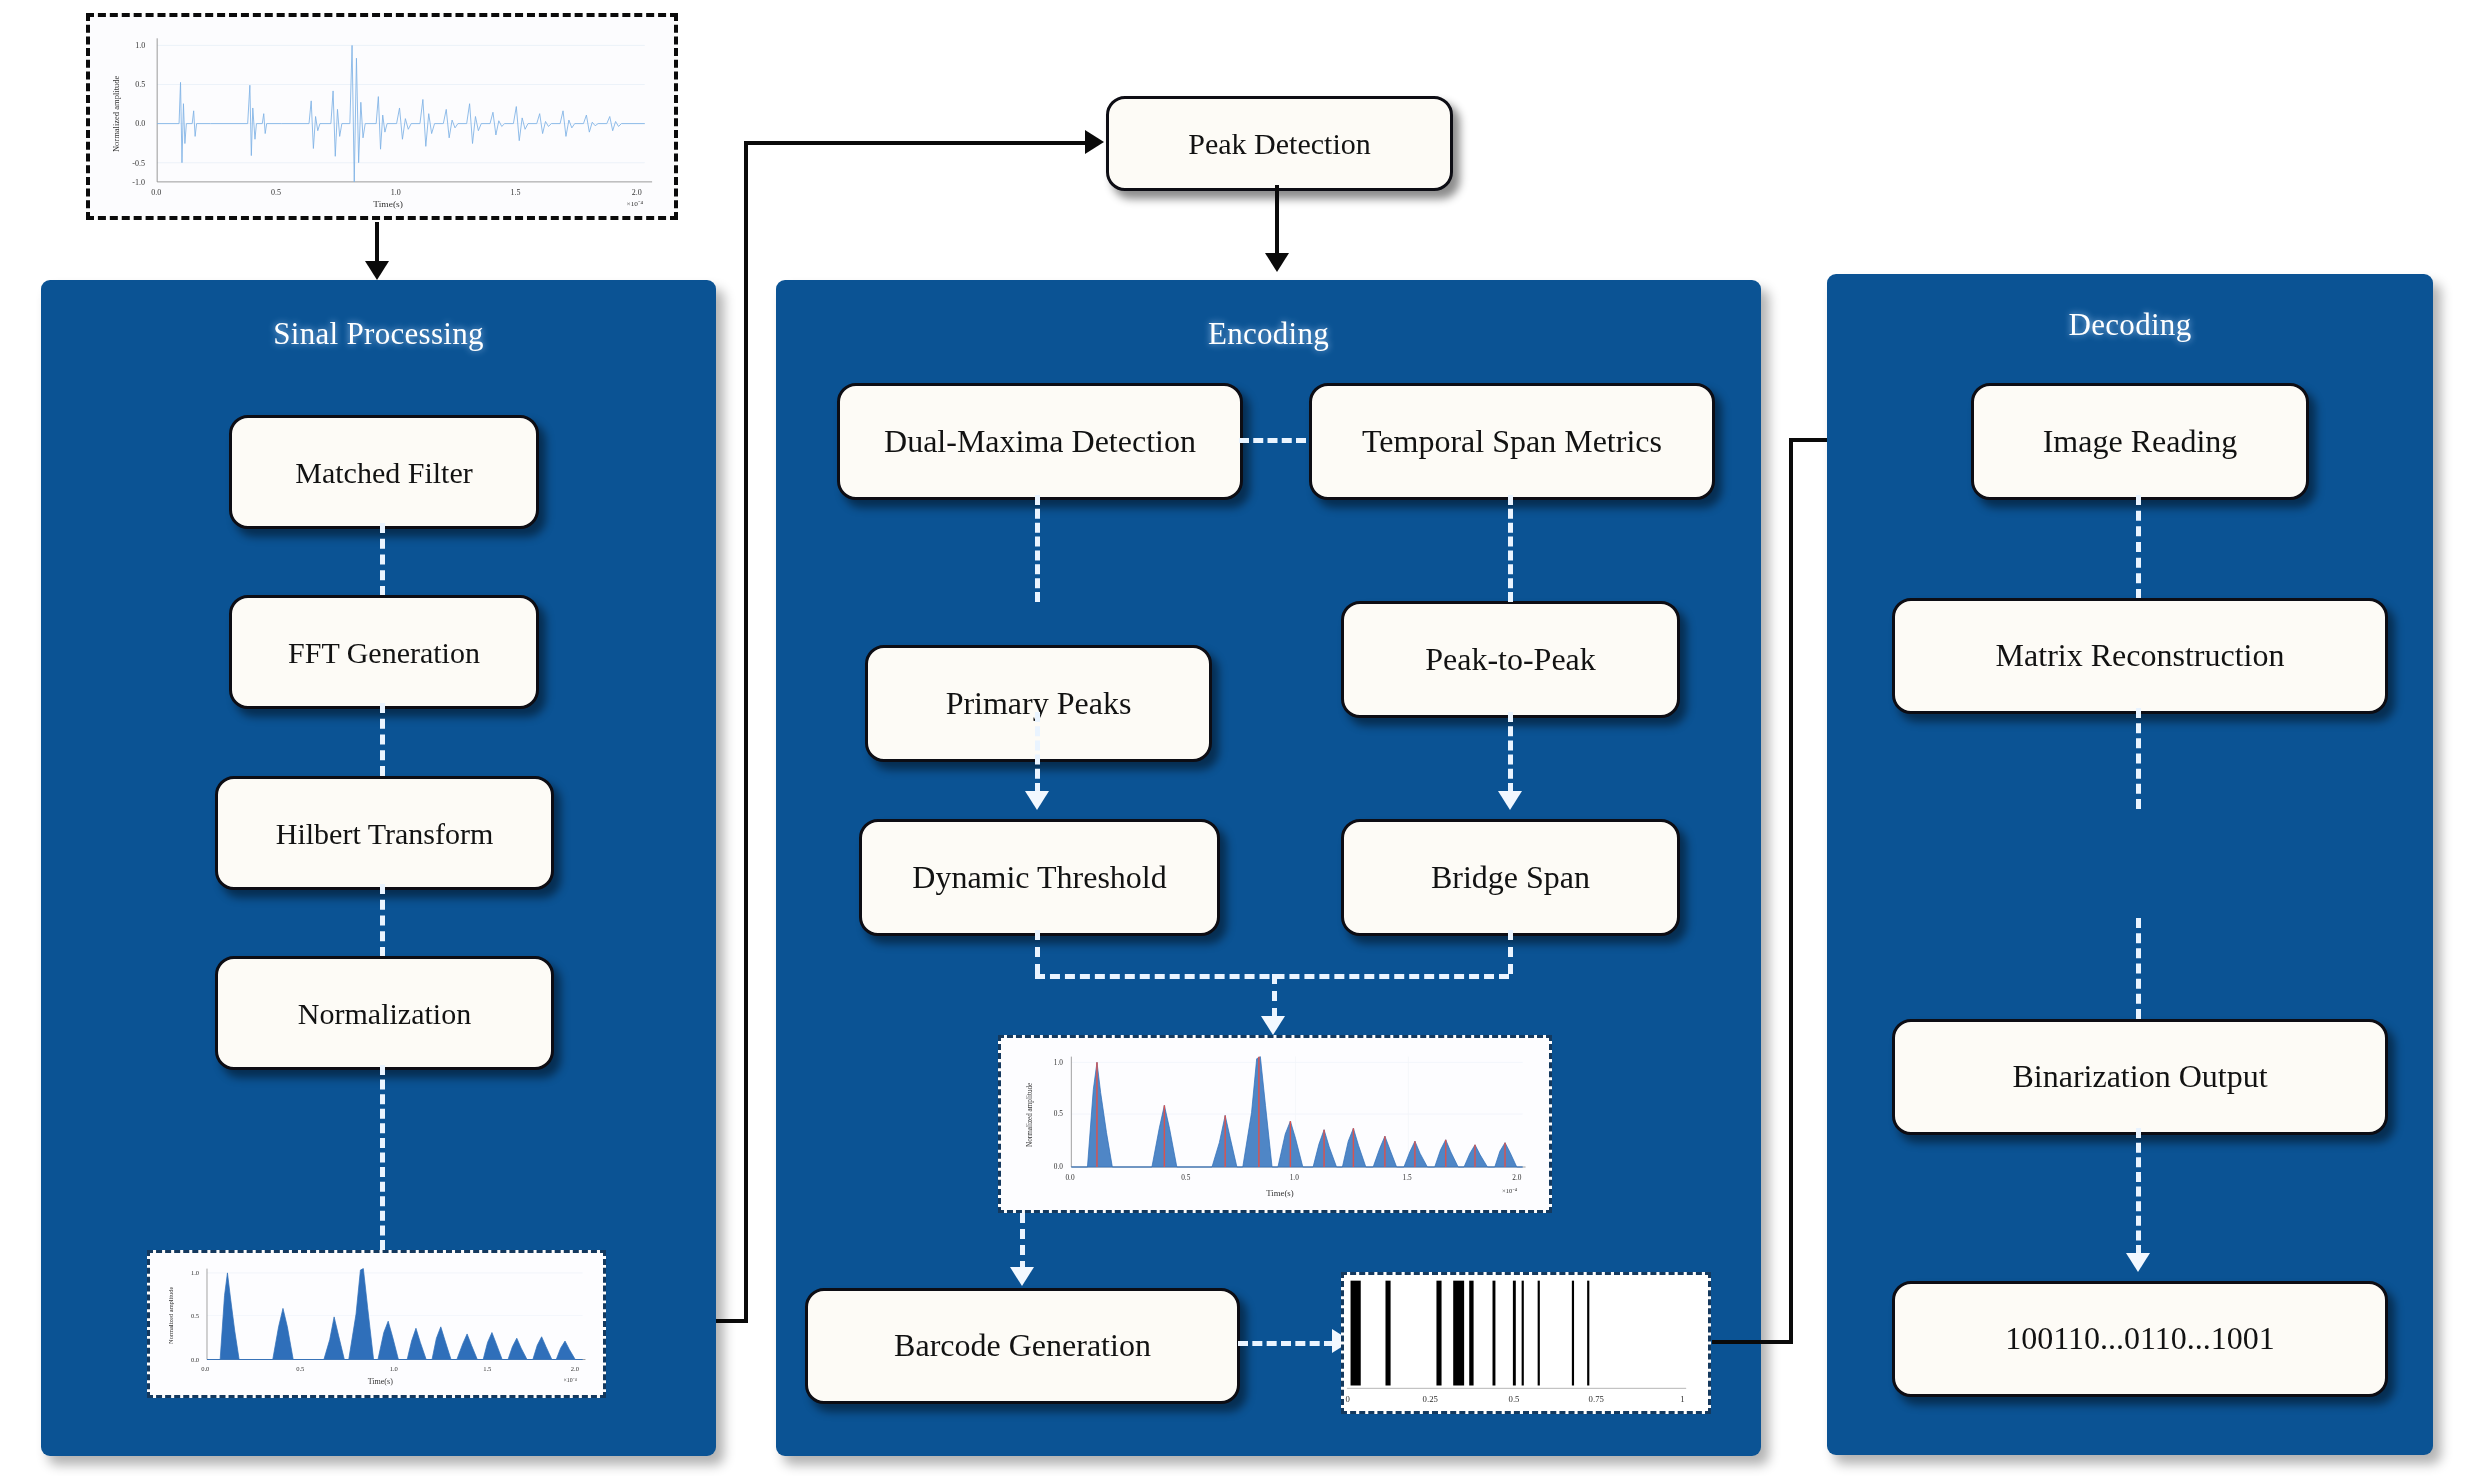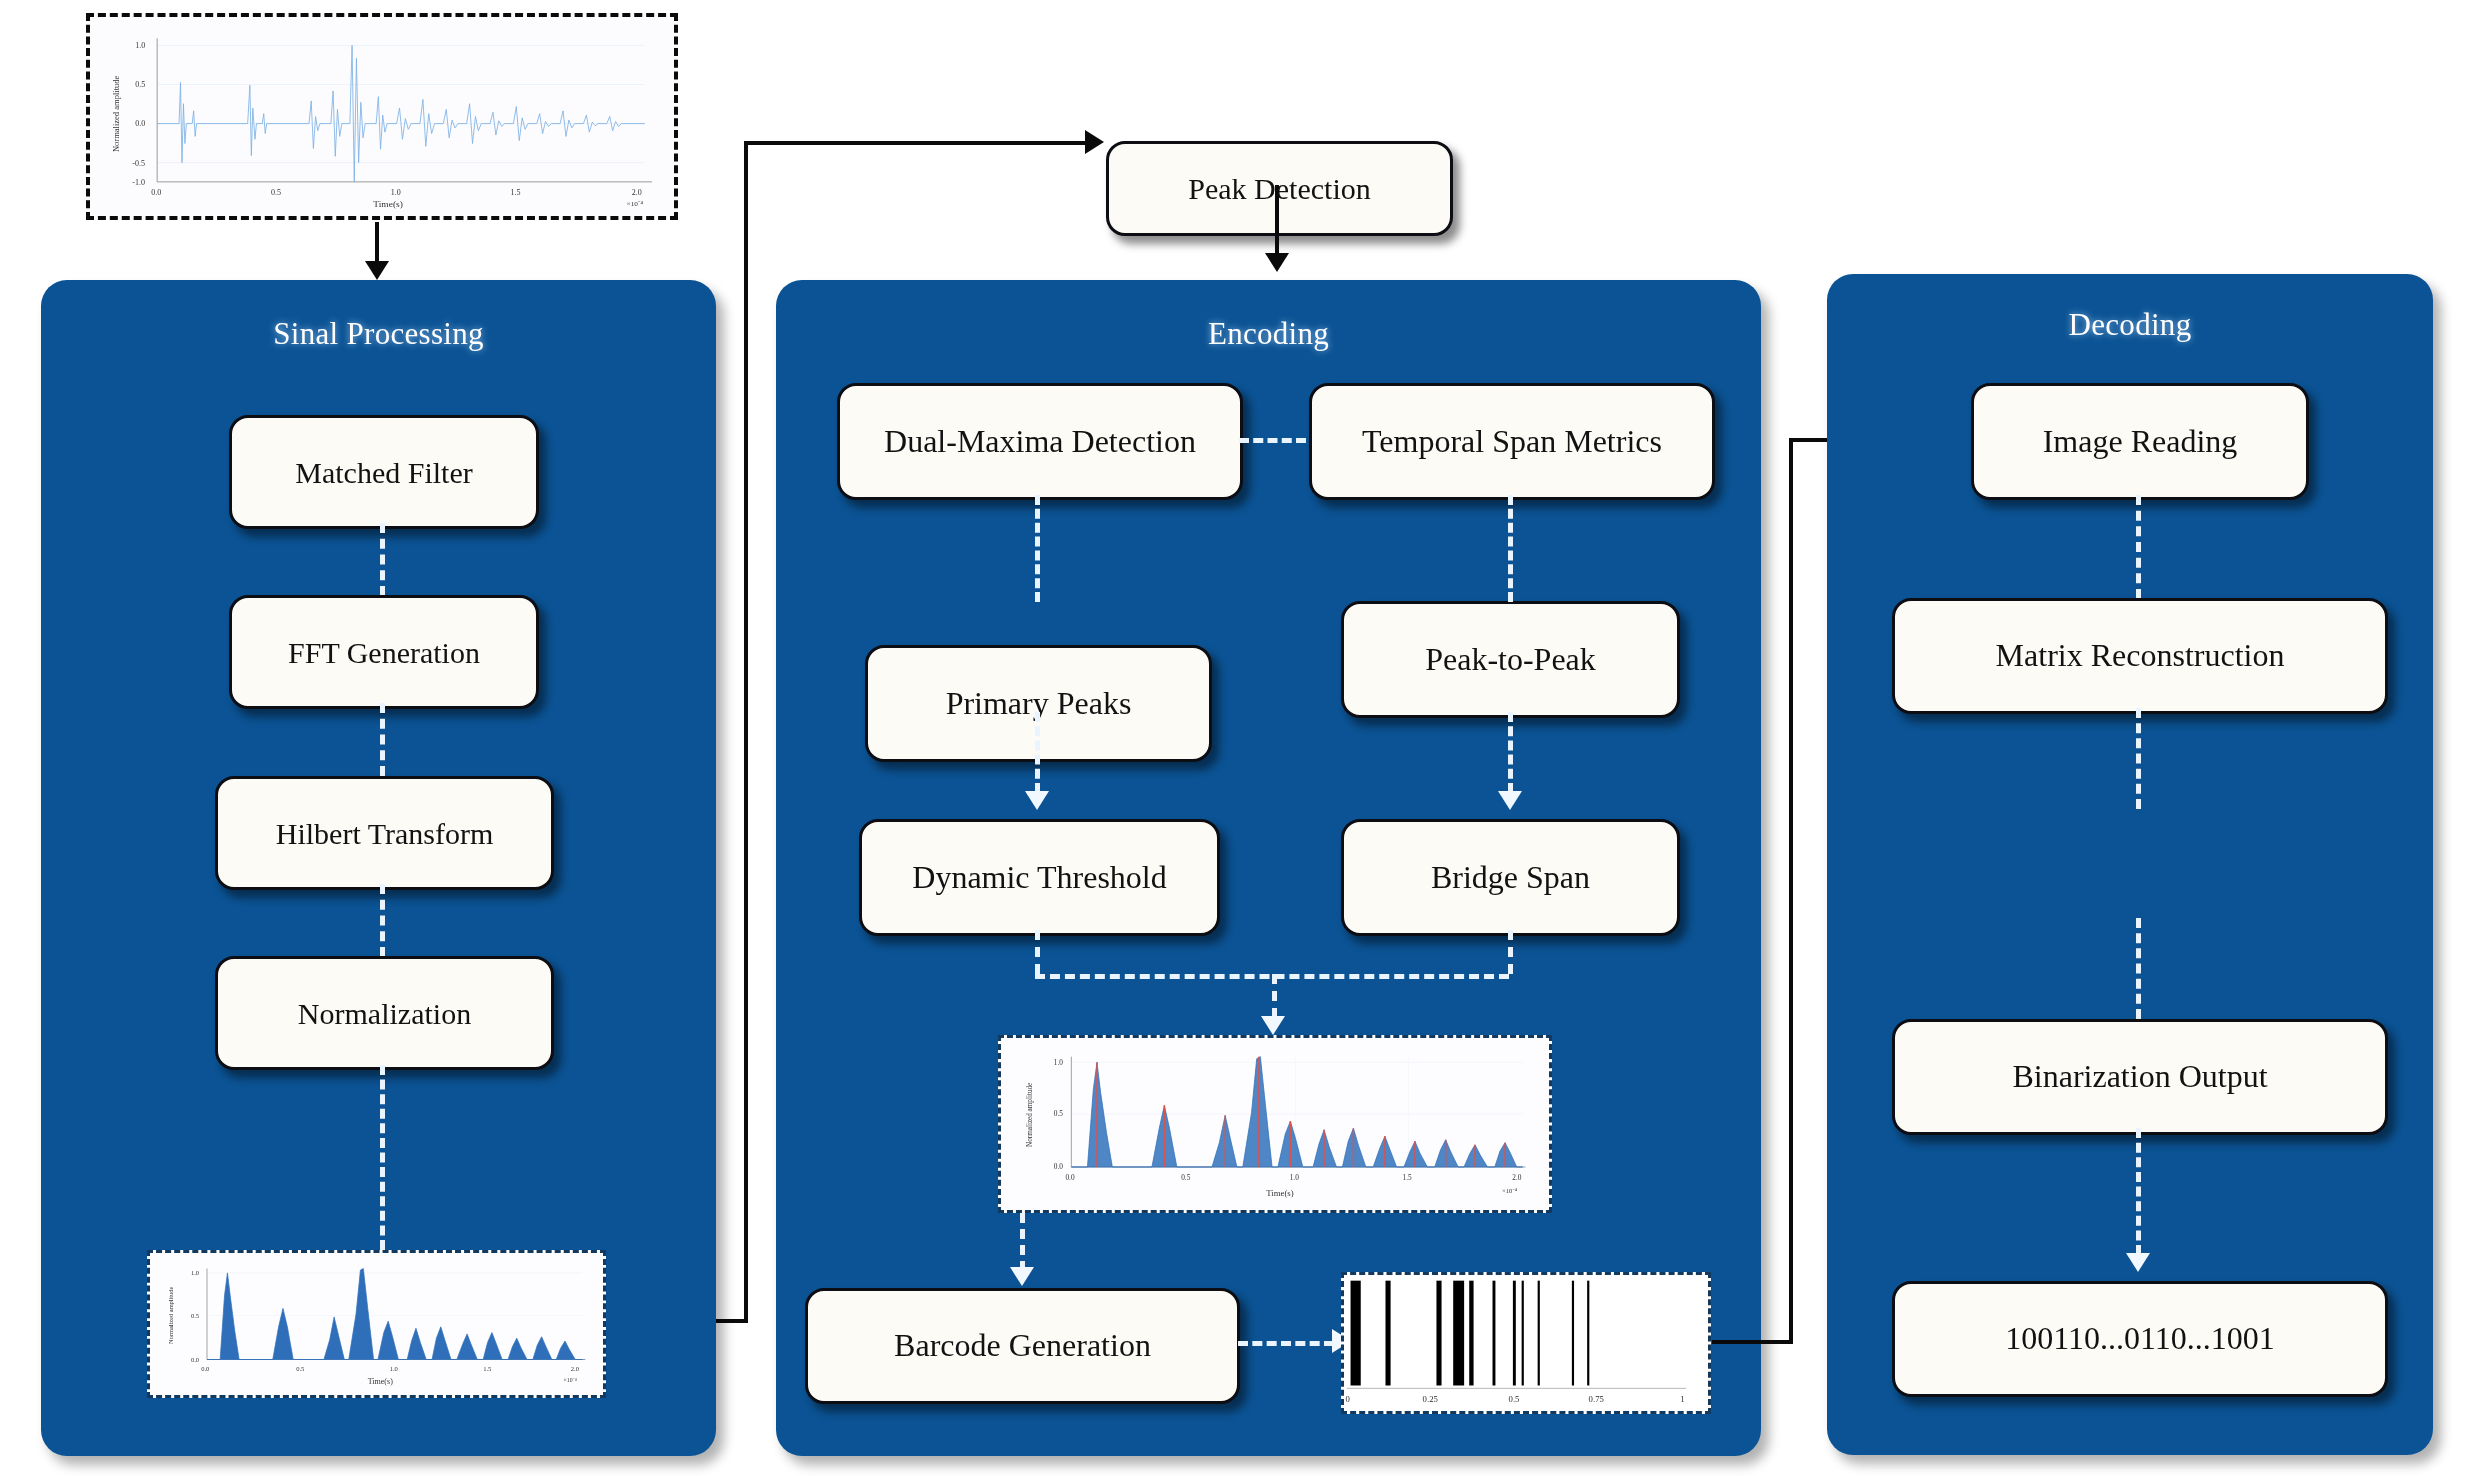--- a/index.html
+++ b/index.html
@@ -2,21 +2,21 @@
 <html style="font-size:12px"><head>
 <meta charset="utf-8">
 <style>
   html,body{margin:0;padding:0;background:#ffffff;}
   body{width:2475px;height:1477px;position:relative;overflow:hidden;
        font-family:"Liberation Serif","DejaVu Serif",serif;}
 
   .stage{position:absolute;inset:0;}
 
   
-  .panel{position:absolute;background:#0b5394;border-radius:26px;
+  .panel{position:absolute;background:#0b5394;border-radius:9px;
          box-shadow:7.4px 9px 12px rgba(0,0,0,.30);}
   .panel-title{position:absolute;left:0;right:0;text-align:center;
         color:#ffffff;font-size:31px;letter-spacing:0.3px;
         text-shadow:0 0 7.4px rgba(180,215,255,.85);}
 
   
   .node{position:absolute;background:#fdfbf6;border:3px solid #0d0d14;
         border-radius:19px;display:flex;align-items:center;justify-content:center;
         color:#121212;box-shadow:6.7px 7.4px 9px rgba(0,0,0,.45);
         text-align:center;line-height:1.1;}
@@ -99,21 +99,21 @@
                    L676,150 L680,138 L684,162 L688,148 L692,153 L696,150
                    L708,150 L712,140 L716,160 L720,147 L724,154 L728,150 L760,150"></path>
         </g>
       </svg>
     </div>
   </div>
 
   <div class="kline" style="left:375px;top:222px;width:3.7px;height:43px;"></div>
   <div class="karrow-d" style="left:365px;top:261px;"></div>
 
-  <div class="node big" style="left:1106px;top:96px;width:341px;height:89px;margin-top:45px;">
+  <div class="node big" style="left:1106px;top:96px;width:341px;height:89px;">
     <span>Peak Detection</span>
   </div>
 
   <div class="kline" style="left:607px;top:1319px;width:141px;height:3.7px;"></div>
   <div class="kline" style="left:744px;top:141px;width:3.7px;height:1182px;"></div>
   <div class="kline" style="left:744px;top:141px;width:344px;height:3.7px;"></div>
   <div class="karrow-r" style="left:1085px;top:130px;"></div>
 
   <div class="kline" style="left:1275px;top:185px;width:3.7px;height:73px;"></div>
   <div class="karrow-d" style="left:1265px;top:253px;"></div>

